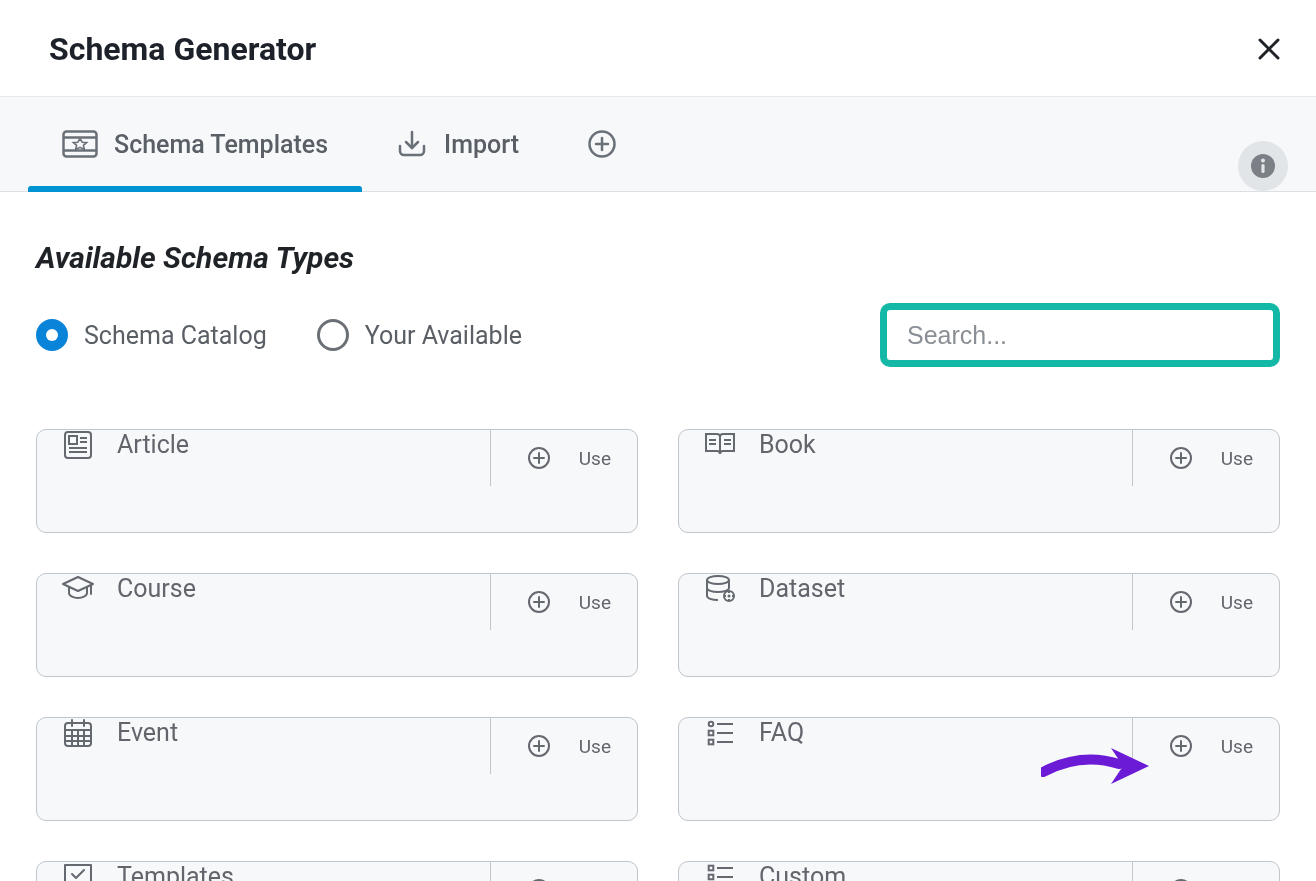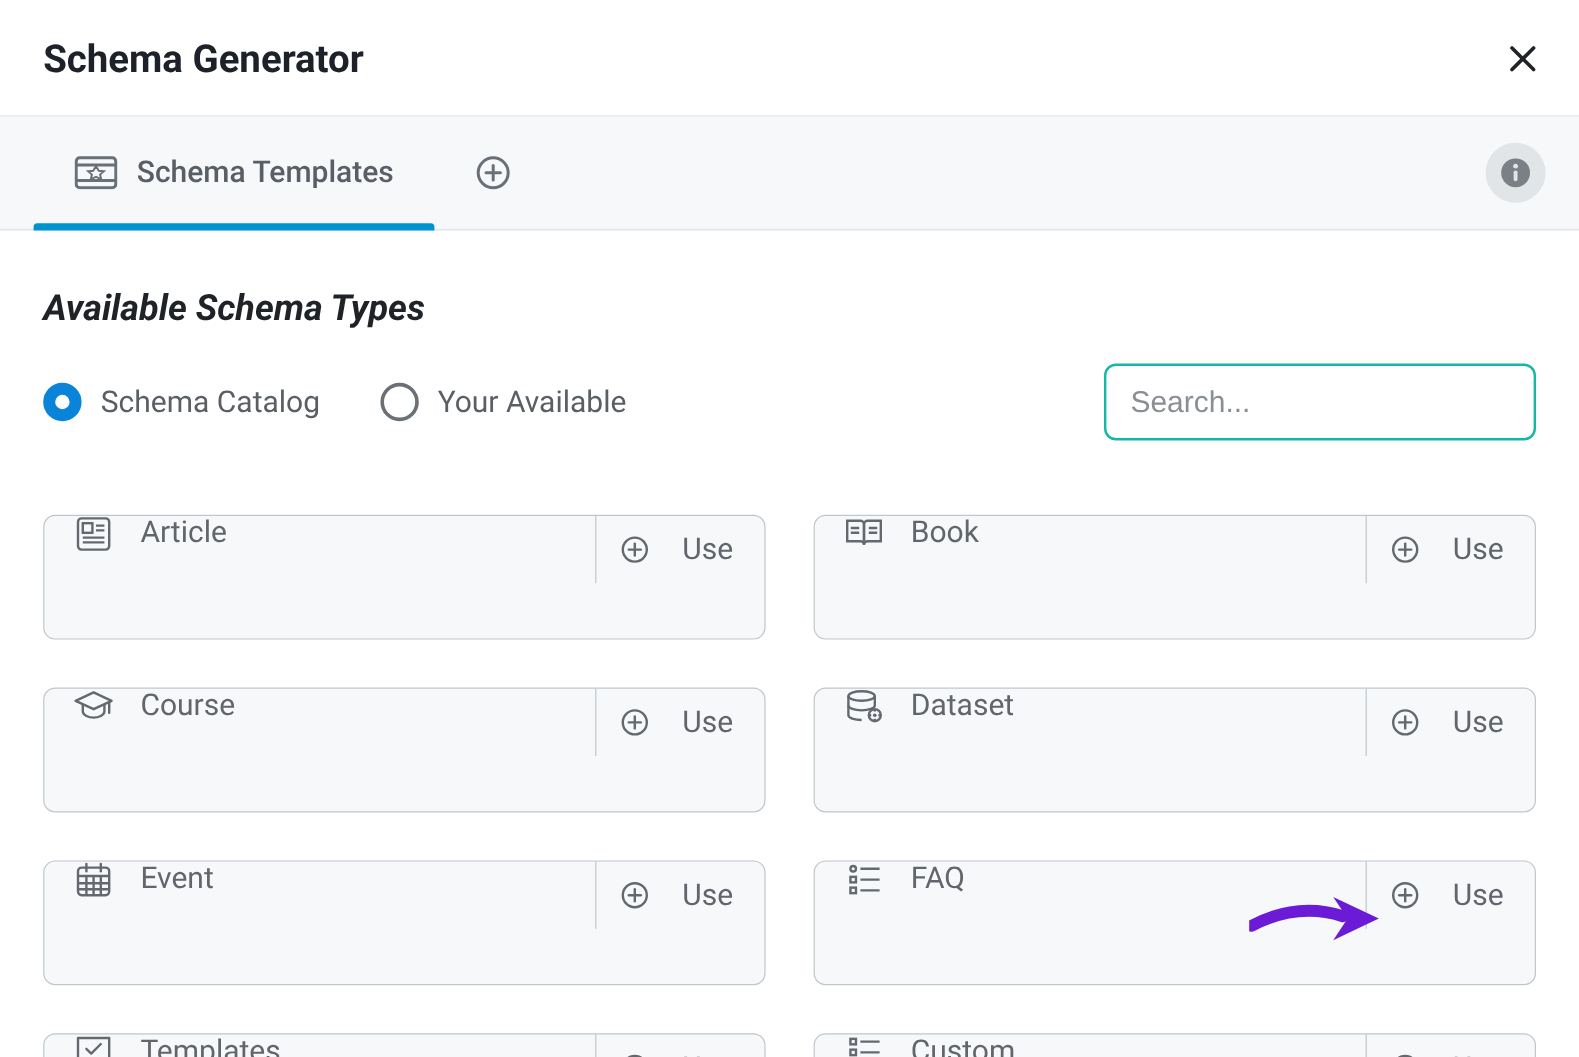--- a/index.html
+++ b/index.html
@@ -11,37 +11,38 @@
     width: 1316px;
     height: 881px;
   }
 
   
   .dialog-header {
     display: flex;
     align-items: center;
     justify-content: space-between;
     padding: 30px 36px 28px 36px;
+    margin-left: 13px;
   }
   .dialog-title {
     font-size: 32px;
     font-weight: 700;
     color: #1d2129;
   }
   .close-btn {
     width: 22px; height: 22px;
     background: none; border: none; cursor: pointer;
     display: flex; align-items: center; justify-content: center;
     padding: 0;
   }
 
   
   .tab-bar {
     display: flex;
-    align-items: center;
+    align-items: flex-end;
     padding: 0 28px;
     height: 96px;
     background: #f6f8fa;
     border-top: 1px solid #e7e9ec;
     border-bottom: 1px solid #dcdfe3;
     position: relative;
   }
   .tab {
     display: flex;
     align-items: center;
@@ -113,23 +114,23 @@
     background: #0a84d8;
   }
   .radio.selected::after {
     content: "";
     width: 12px; height: 12px;
     background: #fff;
     border-radius: 50%;
   }
   .search-input {
     margin-left: auto;
-    width: 360px;
+    width: 400px;
     height: 64px;
-    border: 2px solid #14b8a6;
+    border: 7px solid #14b8a6;
     border-radius: 10px;
     font-size: 25px;
     padding: 0 20px;
     color: #62666c;
   }
   .search-input::placeholder { color: #8a8f95; }
 
   
   .grid {
     margin-top: 62px;
@@ -157,24 +158,24 @@
     margin-right: 22px;
     align-items: center; justify-content: center;
     color: #64696f;
   }
   .use {
     margin-left: auto;
     height: 56px;
     display: flex;
     align-items: center;
     gap: 28px;
-    padding: 0 26px 0 20px;
+    padding: 0 26px 0 36px;
     border-left: 1.5px solid #c0c6cc;
     color: #62666c;
-    font-size: 25px;
+    font-size: 19px;
   }
 
   
   .arrow-annot {
     position: absolute;
     right: 128px;
     top: 50%;
     transform: translateY(-50%);
     pointer-events: none;
   }
@@ -198,20 +199,30 @@
       <svg width="36" height="28" viewBox="0 0 36 28" fill="none">
         <rect x="1.5" y="1.5" width="33" height="25" rx="3" stroke="#6a7077" stroke-width="2.5"></rect>
         <line x1="1.5" y1="7.5" x2="34.5" y2="7.5" stroke="#6a7077" stroke-width="2.5"></line>
         <line x1="1.5" y1="20.5" x2="34.5" y2="20.5" stroke="#6a7077" stroke-width="2.5"></line>
         <path d="M18 8.5 L20.3 12.3 L24.6 12.7 L21.4 15.4 L22.4 19.5 L18 17.3 L13.6 19.5 L14.6 15.4 L11.4 12.7 L15.7 12.3 Z" stroke="#6a7077" stroke-width="1.6" fill="none"></path>
       </svg>
     </span>
     <span>Schema Templates</span>
   </div>
 
+  <div class="tab">
+    <span class="ticon">
+      <svg width="32" height="28" viewBox="0 0 32 28" fill="none">
+        <path d="M4 16 v5 a4 4 0 0 0 4 4 h16 a4 4 0 0 0 4 -4 v-5" stroke="#6a7077" stroke-width="2.5" stroke-linecap="round"></path>
+        <line x1="16" y1="2" x2="16" y2="18" stroke="#6a7077" stroke-width="2.5" stroke-linecap="round"></line>
+        <polyline points="10,12 16,18 22,12" fill="none" stroke="#6a7077" stroke-width="2.5" stroke-linecap="round" stroke-linejoin="round"></polyline>
+      </svg>
+    </span>
+    <span>Import</span>
+  </div>
 
   <div class="tab">
     <span class="ticon">
       <svg width="30" height="30" viewBox="0 0 30 30" fill="none">
         <circle cx="15" cy="15" r="12.5" stroke="#6a7077" stroke-width="2.5"></circle>
         <line x1="15" y1="9" x2="15" y2="21" stroke="#6a7077" stroke-width="2.5" stroke-linecap="round"></line>
         <line x1="9" y1="15" x2="21" y2="15" stroke="#6a7077" stroke-width="2.5" stroke-linecap="round"></line>
       </svg>
     </span>
   </div>

